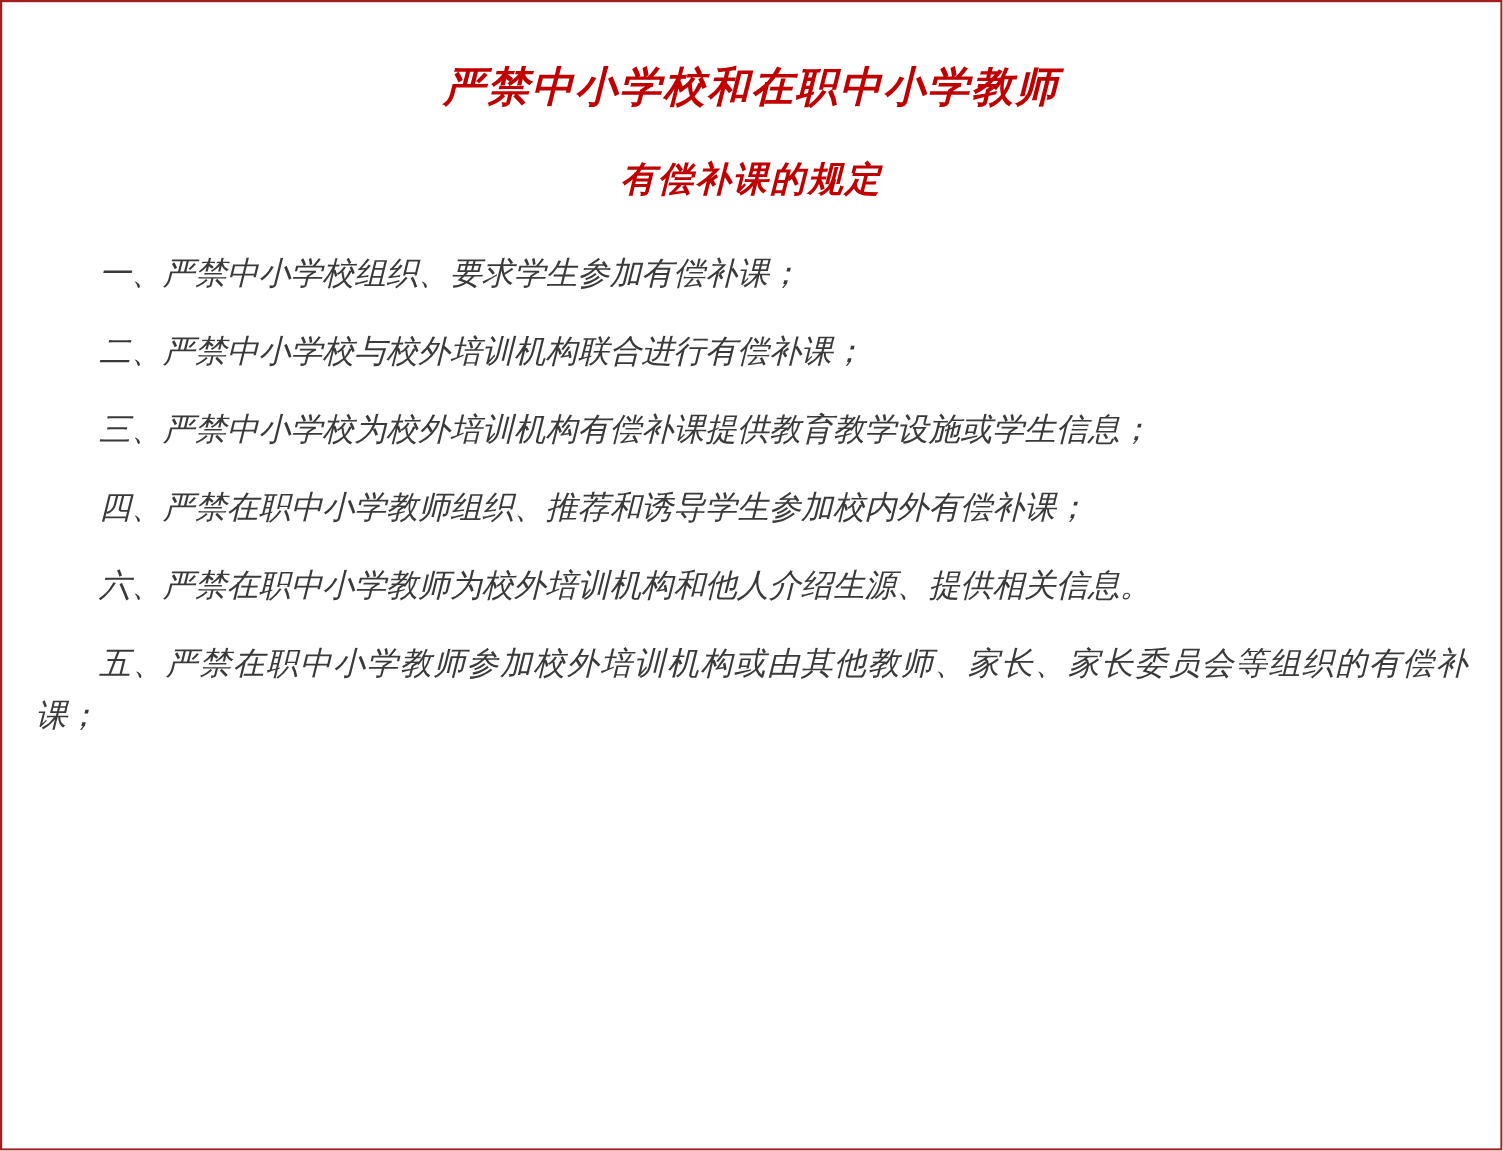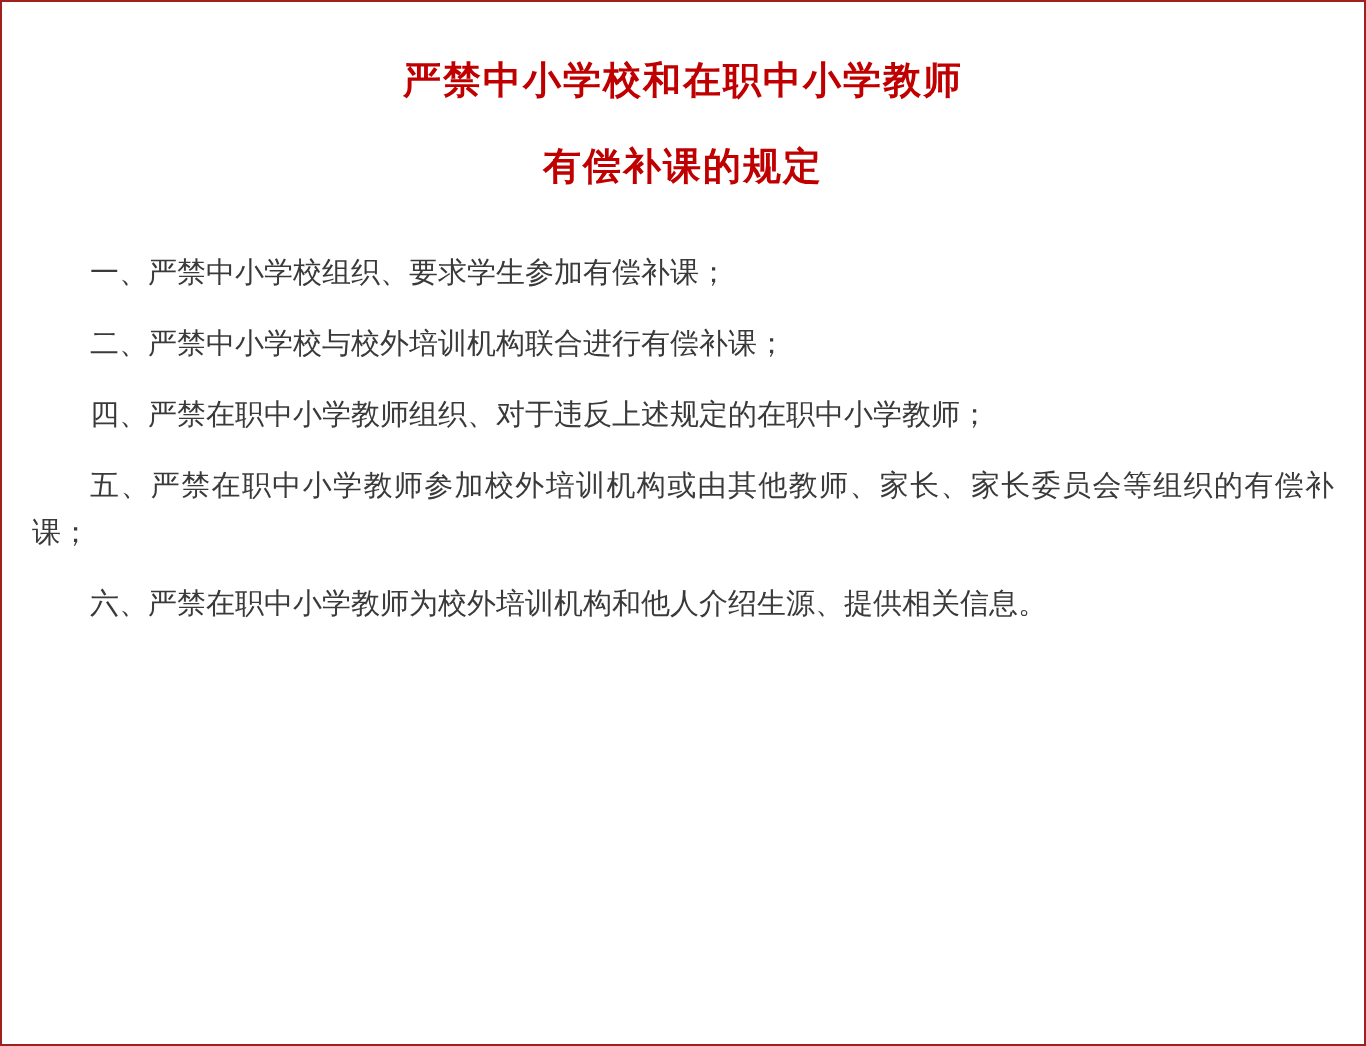--- a/index.html
+++ b/index.html
@@ -14,36 +14,37 @@
     overflow: hidden;
   }
   .page {
     box-sizing: border-box;
     width: 1366px;
     height: 1046px;
     border: 2px solid #a02020;
     background: #ffffff;
     padding: 56px 30px 4px 30px;
     position: relative;
+    font-style: italic;
   }
   .title-block {
     text-align: center;
     color: #c00000;
     font-weight: bold;
     letter-spacing: 2px;
   }
   .title-line-1 {
     font-size: 38px;
     line-height: 1.2;
     margin-bottom: 40px;
   }
   .title-line-2 {
-    font-size: 38px;
+    font-size: 32px;
     line-height: 1.2;
-    margin-bottom: 60px;
+    margin-bottom: 44px;
   }
   .body-block {
     color: #3a3a3a;
     font-size: 29px;
     line-height: 1.62;
   }
   .clause {
     margin: 16px 0 24px 0;
     text-indent: 2em;
     text-align: justify;
@@ -64,18 +65,19 @@
 <div class="page">
 
   <div class="title-block">
     <div class="title-line-1">严禁中小学校和在职中小学教师</div>
     <div class="title-line-2">有偿补课的规定</div>
   </div>
 
   <div class="body-block">
     <p class="clause">一、严禁中小学校组织、要求学生参加有偿补课；</p>
     <p class="clause">二、严禁中小学校与校外培训机构联合进行有偿补课；</p>
-    <p class="clause">四、严禁在职中小学教师组织、对于违反上述规定的在职中小学教师；</p>
+    <p class="clause">三、严禁中小学校为校外培训机构有偿补课提供教育教学设施或学生信息；</p>
+    <p class="clause">四、严禁在职中小学教师组织、推荐和诱导学生参加校内外有偿补课；</p>
+    <p class="clause">六、严禁在职中小学教师为校外培训机构和他人介绍生源、提供相关信息。</p>
     <p class="clause">五、严禁在职中小学教师参加校外培训机构或由其他教师、家长、家长委员会等组织的有偿补课；</p>
-    <p class="clause">六、严禁在职中小学教师为校外培训机构和他人介绍生源、提供相关信息。</p>
   </div>
 
 </div>
 
 </body></html>

